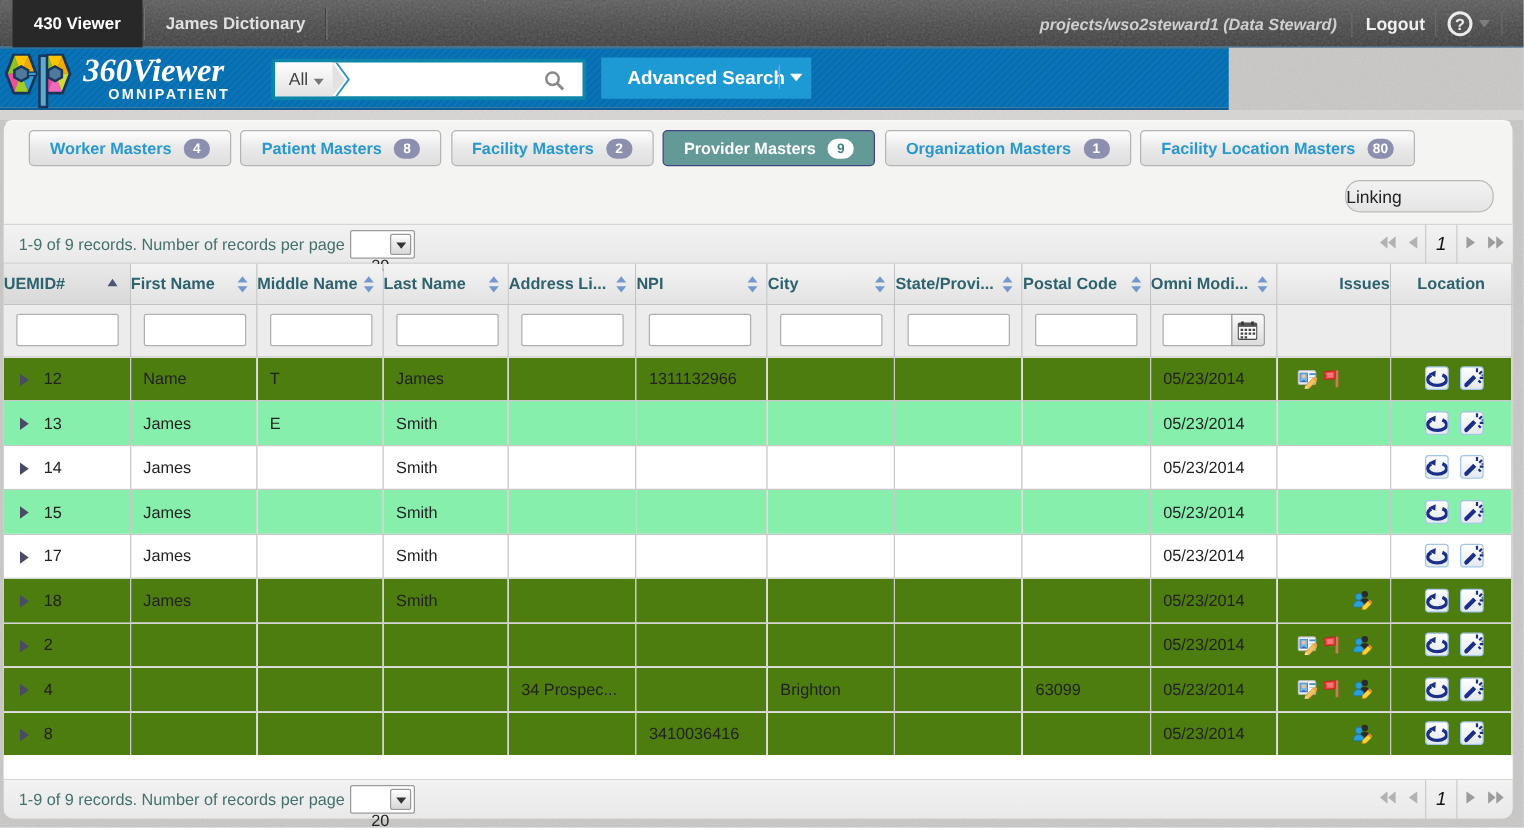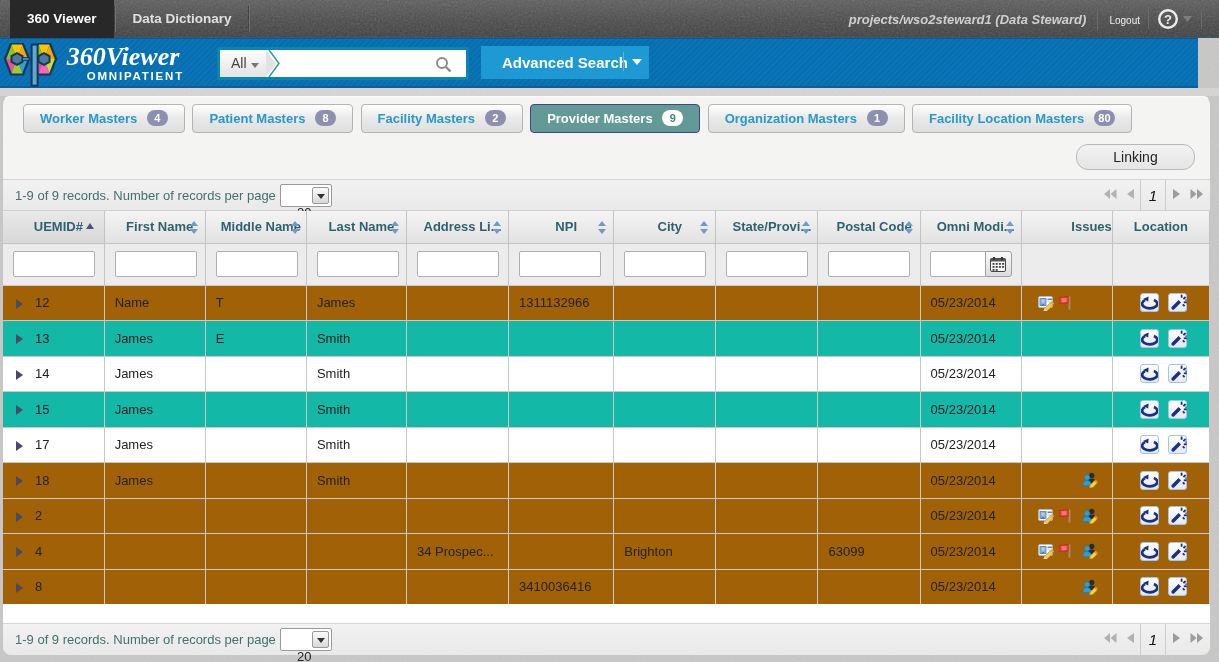--- a/index.html
+++ b/index.html
@@ -14,26 +14,26 @@
 }
 .topnav .tab {
   position:relative; float:left; height:38px; line-height:38px; padding:0 17px;
   color:#e0e0e0; font-size:13.5px; font-weight:bold;
 }
 .topnav .tab.active { background:#282828; color:#fff; margin-left:10px; }
 .topnav .vsep { float:left; width:1px; height:26px; margin-top:6px; background:#6a6a6a; box-shadow:-1px 0 0 #333; }
 .topnav .right { position:absolute; right:0px; top:0; height:38px; line-height:38px; }
 .topnav .proj { color:#cfcfcf; font-size:13px; font-style:italic; font-weight:bold; }
 .topnav .rsep { display:inline-block; width:1px; height:20px; background:#6a6a6a; vertical-align:middle; margin:0 11px 0 11px; }
-.topnav .logout { color:#f0f0f0; font-size:10px; font-weight:normal;text-align:center; }
+.topnav .logout { color:#f0f0f0; font-size:14px; font-weight:bold;text-align:center; }
 .topnav .help { display:inline-block; vertical-align:top; margin-left:8px; }
 
 
 .bluebar {
-  position:absolute; left:0; top:38px; width:1198px; height:50px; z-index:2;
+  position:absolute; left:0; top:38px; width:983px; height:50px; z-index:2;
   background:repeating-linear-gradient(135deg, #0c72bd 0px, #0c72bd 2px, #046fa9 2px, #046fa9 4px);
   border-top:1px solid #0a5c90;
   border-bottom:2px solid #0c5e94;
 }
 .logo { position:absolute; left:2px; top:4px; }
 .brand { position:absolute; left:60px; top:4px; width:126px; text-align:center; color:#fff; }
 .brand .script { font-family:"Liberation Serif", serif; font-style:italic; font-weight:bold; font-size:26px; line-height:27px; white-space:nowrap; }
 .brand .sub { font-size:11.5px; font-weight:bold; letter-spacing:1.8px; margin-top:0px; text-align:right; padding-right:2px; }
 
 .searchwrap {
@@ -80,21 +80,21 @@
   margin-left:6px; vertical-align:1px; padding:0 2px;
 }
 .mbtn.sel {
   background:#639a98;
   border-color:#44447e; color:#fff;
 }
 .mbtn.sel .badge { background:#fff; color:#48818a; }
 .linking {
   position:absolute; right:15px; top:47px; width:119px; height:26px;
   background:linear-gradient(#f2f2f2,#e5e5e5);
-  border:1px solid #b9b9b9; color:#222; font-size:14px; text-align:center; line-height:24px;
+  border:1px solid #b9b9b9; color:#222; font-size:14px; text-align:left; line-height:24px;
   border-radius:12px;
 }
 
 
 .grid { position:absolute; left:0px; top:82px; width:1207px; height:476px; }
 .toolbar {
   position:absolute; left:0; width:1207px; height:32px;
   background:linear-gradient(#f2f2f2,#e9e9e9);
   border-top:1px solid #d5d5d5; border-bottom:1px solid #cfcfcf;
   color:#44706e; font-size:13px;
@@ -119,21 +119,21 @@
 
 
 table.grd { position:absolute; left:0; top:32px; border-collapse:collapse; table-layout:fixed; width:1207px; }
 table.grd col.c0{width:101px;} table.grd col.c1{width:101px;} table.grd col.c2{width:101px;}
 table.grd col.c3{width:100px;} table.grd col.c4{width:102px;} table.grd col.c5{width:105px;}
 table.grd col.c6{width:102px;} table.grd col.c7{width:102px;} table.grd col.c8{width:102px;}
 table.grd col.c9{width:101px;} table.grd col.c10{width:91px;} table.grd col.c11{width:97px;}
 tr.hdr th {
   height:32px; background:linear-gradient(#f4f4f4,#e2e2e2);
   border-right:1px solid #c3c3c3; border-bottom:1px solid #c3c3c3;
-  color:#2d626e; font-size:13px; font-weight:bold; text-align:center; padding-left:10px;
+  color:#2d626e; font-size:13px; font-weight:bold; text-align:left; 
   position:relative; white-space:nowrap; overflow:hidden;
 }
 tr.hdr th.sorted { background:linear-gradient(#e9e9e9,#d8d8d8); }
 th .sort { position:absolute; right:7px; top:10px; }
 th .sarr { display:block; width:0; height:0; border-left:4px solid transparent; border-right:4px solid transparent; }
 th .up { border-bottom:5px solid #7498cc; margin-bottom:3px; }
 th .dn { border-top:5px solid #7498cc; }
 th .upone { position:absolute; right:10px; top:12px; width:0; height:0; border-left:4.5px solid transparent; border-right:4.5px solid transparent; border-bottom:6.5px solid #4a5578; }
 tr.flt td {
   height:42px; background:#ececec;
@@ -141,23 +141,23 @@
   padding:0;
 }
 .fbox { margin-left:10px; width:82px; height:26px; background:#fff; border:1px solid #b0b0b0; border-radius:2px; }
 .fdate { margin-left:9px; width:85px; height:26px; position:relative; }
 .fdate .fin { position:absolute; left:0; top:0; width:56px; height:26px; background:#fff; border:1px solid #b0b0b0; border-radius:2px 0 0 2px; }
 .fdate .cal { position:absolute; left:55px; top:0; width:27px; height:26px; background:linear-gradient(#fafafa,#dcdcdc); border:1px solid #a0a0a0; border-radius:0 3px 3px 0; }
 tr.row td {
   height:35px; border-right:1px solid #c9c9c9; border-bottom:1px solid #c9c9c9;
   font-size:13px; color:#222; padding:0 4px 0 10px; white-space:nowrap; overflow:hidden;
 }
-tr.row.y td { background:#a16207;margin-left:14px; }
+tr.row.y td { background:#4d7c0f;margin-left:14px; }
 tr.row:nth-child(even) td { height:36px; }
-tr.row.g td { background:#14b8a6; }
+tr.row.g td { background:#86efac; }
 tr.row.w td { background:#ffffff; }
 tr.row td.idc { position:relative; padding-left:32px; }
 td.idc .exp { position:absolute; left:13px; top:13px; width:0; height:0; border-top:5px solid transparent; border-bottom:5px solid transparent; border-left:7px solid #4a4a66; }
 td.icell { position:relative; padding:0; }
 td.icell .slot1 { position:absolute; left:16px; top:9px; }
 td.icell .slot2 { position:absolute; left:36px; top:9px; }
 td.icell .slot3 { position:absolute; left:60px; top:9px; }
 td.acell { padding:0 0 0 12px; text-align:center; }
 .abtn {
   display:inline-block; width:19px; height:19px; margin:0 4.5px; vertical-align:middle;
@@ -177,24 +177,24 @@
       </filter>
 </defs>
   </svg>
 <svg style="position:absolute;left:0;top:0;z-index:1;" width="1219" height="662">
     <rect width="1219" height="662" filter="url(#nz)" opacity="0.12"></rect>
   </svg>
 <div class="topnav">
   <svg style="position:absolute;left:0;top:0;" width="1219" height="38">
       <rect width="1219" height="38" filter="url(#nz)" opacity="0.24"></rect>
     </svg>
-  <div class="tab active">360 Viewer</div>
+  <div class="tab active">430 Viewer</div>
   <div class="vsep"></div>
   <div class="vsep"></div>
-  <div class="tab">Data Dictionary</div>
+  <div class="tab">James Dictionary</div>
   <div class="vsep"></div>
   <div class="right">
     <span class="proj">projects/wso2steward1 (Data Steward)</span><span class="rsep"></span><span class="logout">Logout</span><span class="help"><svg width="71" height="38" viewBox="0 0 71 38" style="vertical-align:top;">
           <circle cx="20" cy="19" r="8.8" fill="none" stroke="#ececec" stroke-width="2.4"></circle>
           <text x="20" y="24" text-anchor="middle" font-size="13" font-weight="bold" fill="#ececec" font-family="Liberation Sans">?</text>
           <path d="M35 16 l9 0 l-4.5 6 z" fill="#7e7e7e"></path>
           <rect x="0" y="9" width="1" height="20" fill="#6a6a6a"></rect>
           <rect x="53" y="9" width="1" height="20" fill="#6a6a6a"></rect>
         </svg></span>
   </div>

